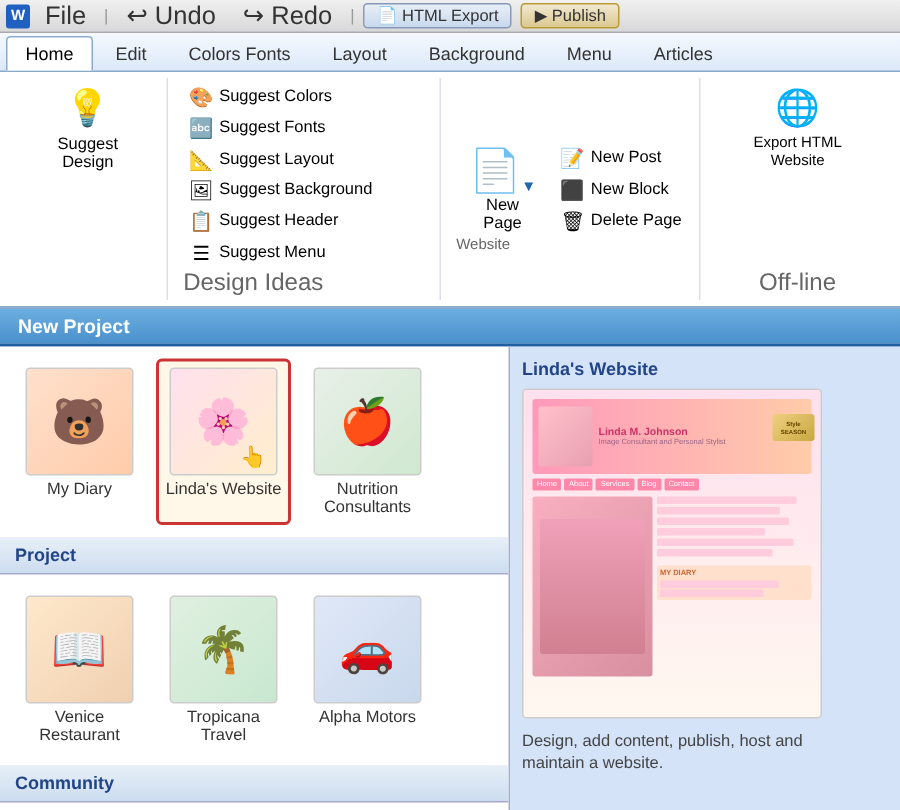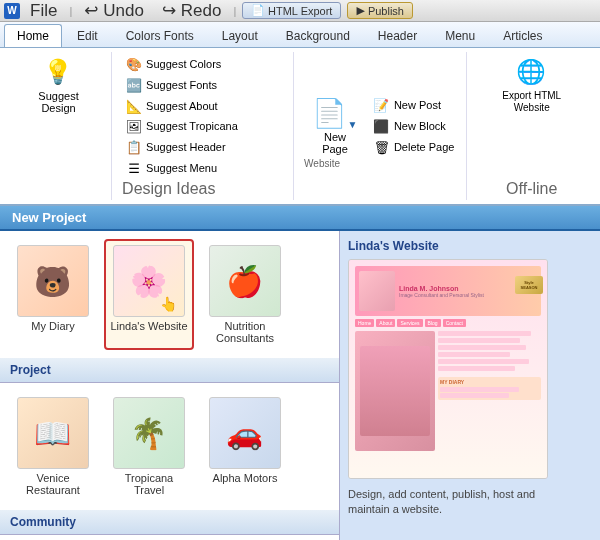--- a/index.html
+++ b/index.html
@@ -254,21 +254,20 @@
     </span>
   </div>
 </div>
 
 <div class="ribbon-tabs">
   <div class="ribbon-tab active">Home</div>
   <div class="ribbon-tab">Edit</div>
   <div class="ribbon-tab">Colors Fonts</div>
   <div class="ribbon-tab">Layout</div>
   <div class="ribbon-tab">Background</div>
-  <div class="ribbon-tab">Header</div>
   <div class="ribbon-tab">Menu</div>
   <div class="ribbon-tab">Articles</div>
 </div>
 
 <div class="ribbon">
 
   <div class="ribbon-group">
     <div class="ribbon-large-btn">
       <div class="ribbon-large-icon">💡</div>
       <span>Suggest Design</span>
@@ -281,27 +280,27 @@
       <div class="ribbon-small-btn">
         <span class="ribbon-small-icon">🎨</span>
         <span>Suggest Colors</span>
       </div>
       <div class="ribbon-small-btn">
         <span class="ribbon-small-icon">🔤</span>
         <span>Suggest Fonts</span>
       </div>
       <div class="ribbon-small-btn">
         <span class="ribbon-small-icon">📐</span>
-        <span>Suggest About</span>
+        <span>Suggest Layout</span>
       </div>
     </div>
     <div class="ribbon-small-btns">
       <div class="ribbon-small-btn">
         <span class="ribbon-small-icon">🖼</span>
-        <span>Suggest Tropicana</span>
+        <span>Suggest Background</span>
       </div>
       <div class="ribbon-small-btn">
         <span class="ribbon-small-icon">📋</span>
         <span>Suggest Header</span>
       </div>
       <div class="ribbon-small-btn">
         <span class="ribbon-small-icon">☰</span>
         <span>Suggest Menu</span>
       </div>
     </div>

